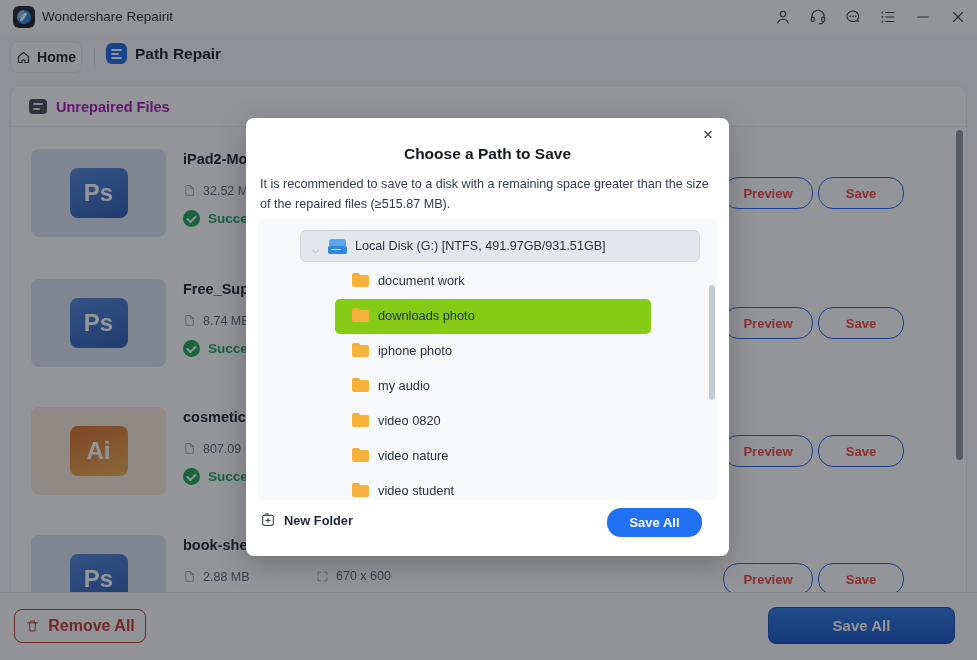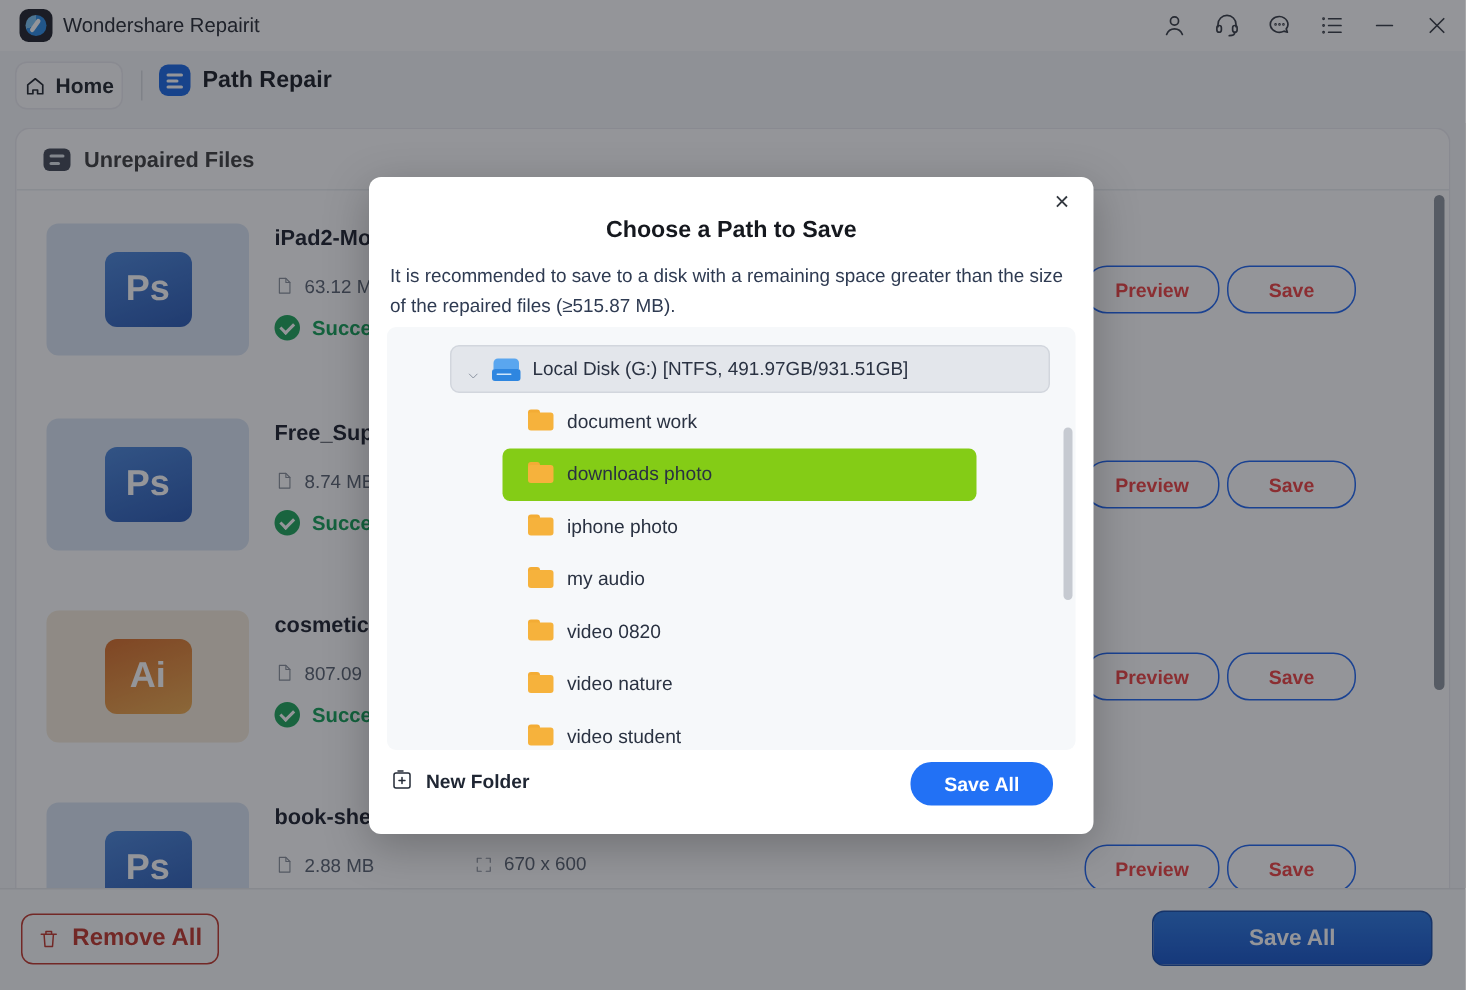--- a/index.html
+++ b/index.html
@@ -29,21 +29,21 @@
   .page-ico i.l3{top:14px;width:11px;}
   .page-title{position:absolute;left:135px;top:11px;font-size:15.5px;font-weight:bold;color:#1c2027;}
 
   
   .card{position:absolute;left:10px;top:85px;width:957px;height:507px;background:#ffffff;border-radius:10px 10px 0 0;
     border:1px solid #ececf0;border-bottom:none;overflow:hidden;}
   .tabs{position:absolute;left:0;top:0;width:100%;height:41px;border-bottom:1px solid #eceef1;}
   .tab{position:absolute;top:0;height:41px;display:flex;align-items:center;gap:9px;cursor:pointer;}
   .tab-unrepaired{left:18px;}
   .tab-repaired{left:192px;}
-  .tab-unrepaired .tab-label{font-size:14.5px;font-weight:bold;color:#404040;}
+  .tab-unrepaired .tab-label{font-size:14.5px;font-weight:bold;color:#a21caf;}
   .tab-repaired .tab-label{font-size:14.5px;font-weight:bold;color:#1d5ee0;}
   .ico-unrep{width:18px;height:15px;background:#454c58;border-radius:4px;position:relative;}
   .ico-unrep i{position:absolute;left:4px;height:2px;background:#dfe3e8;border-radius:2px;}
   .ico-unrep i.l1{top:4px;width:10px;}
   .ico-unrep i.l2{top:9px;width:7px;}
   .ico-rep{width:15px;height:17px;background:#1d5ee0;border-radius:3px;position:relative;}
   .ico-rep:after{content:"";position:absolute;left:4px;top:5px;width:7px;height:7px;border:1.6px solid #fff;border-radius:50%;}
 
   
   .row{position:absolute;left:0;width:100%;height:130px;}
@@ -196,21 +196,21 @@
     <div class="row" style="top:63px;">
       <div class="thumb thumb-blue">
         <div class="badge badge-ps">Ps</div>
       </div>
       <div class="f-name">iPad2-Mo</div>
       <div class="meta m1">
         <svg width="13" height="15" viewBox="0 0 24 24">
             <path d="M6 3h8l5 5v13H6z"></path>
             <path d="M14 3v5h5"></path>
           </svg>
-        <span>63.12 M</span>
+        <span>32.52 M</span>
       </div>
       <div class="status">
         <span class="chk"></span>
         <span class="txt">Success</span>
       </div>
       <div class="btn-outline btn-preview">Preview</div>
       <div class="btn-outline btn-save">Save</div>
     </div>
 
     <div class="row" style="top:193px;">

